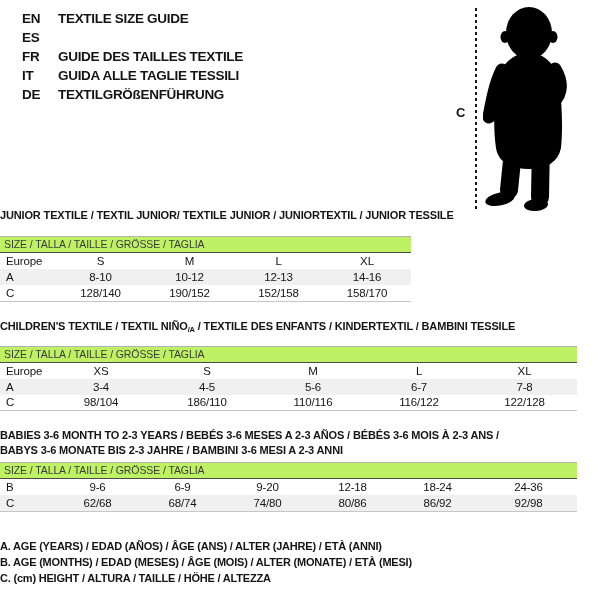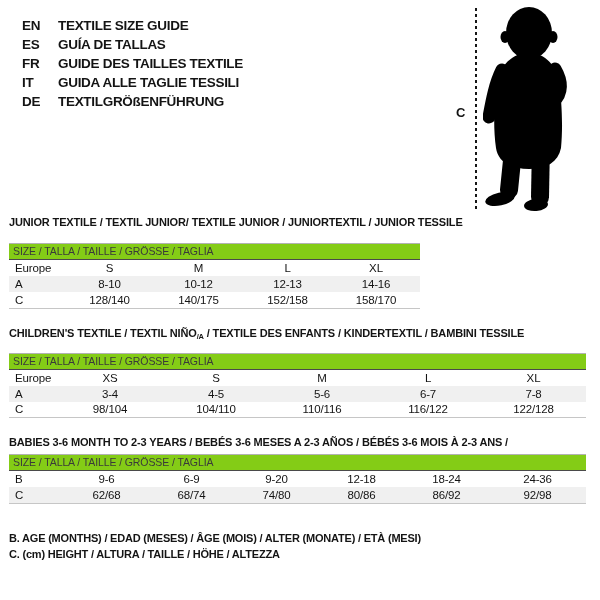--- a/index.html
+++ b/index.html
@@ -3,47 +3,47 @@
 <meta charset="utf-8">
 <style>
   * { box-sizing: border-box; }
   html,body { margin:0; padding:0; }
   body {
     width:600px; height:600px; background:#fff; position:relative; overflow:hidden;
     font-family:"Liberation Sans", sans-serif; color:#141414;
   }
 
   
-  .langs { padding:16px 0 0 22px; }
+  .langs { padding:9px 0 0 22px; }
   .lang-row { display:flex; font-weight:bold; font-size:13.5px; line-height:19px; letter-spacing:-0.3px; }
   .lang-code { width:36px; flex:0 0 36px; }
 
   
   .figure { position:absolute; left:456px; top:5px; width:135px; height:214px; }
   .measure-label { position:absolute; left:0; top:100px; font-weight:bold; font-size:13px; }
   .dash-line {
     position:absolute; left:19px; top:3px; width:2px; height:204px;
     background:repeating-linear-gradient(to bottom, #161616 0 3px, transparent 3px 6px);
   }
   .baby { position:absolute; left:27px; top:1px; }
 
   
-  .content { padding-left:9px; }
+  .content { padding-left:0; }
 
   .tbl-title { font-weight:bold; font-size:11px; line-height:14px; letter-spacing:-0.15px; white-space:nowrap; }
   .tbl-title .sub { font-size:7.5px; vertical-align:-2px; }
   .mt-sec1 { margin-top:104px; }
   .mt-sec2 { margin-top:17px; }
   .mt-sec3 { margin-top:17px; line-height:15px; }
 
   .size-table { }
   .w1 { width:411px; }
   .w2 { width:577px; }
   .bar {
-    height:17px; background:#84cc16; color:#3a3a3a;
+    height:17px; background:#bef264; color:#3a3a3a;
     border-top:1px solid #b2b2b2; border-bottom:1px solid #4a4a4a;
     font-size:10.5px; line-height:15px; padding-left:4px; letter-spacing:-0.1px;
   }
   .bar-gap1 { margin-top:14px; }
   .bar-gap2 { margin-top:9px; }
   .bar-gap3 { margin-top:4px; }
 
   table { border-collapse:collapse; table-layout:fixed; border-bottom:1px solid #c6c6c6; }
   td { font-size:11.5px; height:16px; padding:0; text-align:center; letter-spacing:-0.15px; overflow:hidden; }
   td.rowlabel { text-align:left; padding-left:6px; }
@@ -55,21 +55,20 @@
 </head>
 <body>
 
 <div class="langs">
   <div class="lang-row">
     <span class="lang-code">EN</span>
     <span>TEXTILE SIZE GUIDE</span>
   </div>
   <div class="lang-row">
     <span class="lang-code">ES</span>
-    <span>GUÍA DE TALLAS</span>
   </div>
   <div class="lang-row">
     <span class="lang-code">FR</span>
     <span>GUIDE DES TAILLES TEXTILE</span>
   </div>
   <div class="lang-row">
     <span class="lang-code">IT</span>
     <span>GUIDA ALLE TAGLIE TESSILI</span>
   </div>
   <div class="lang-row">
@@ -128,21 +127,21 @@
           <tr class="alt">
             <td class="rowlabel">A</td>
             <td class="val">8-10</td>
             <td class="val">10-12</td>
             <td class="val">12-13</td>
             <td class="val">14-16</td>
           </tr>
           <tr>
             <td class="rowlabel">C</td>
             <td class="val">128/140</td>
-            <td class="val">140/175</td>
+            <td class="val">190/152</td>
             <td class="val">152/158</td>
             <td class="val">158/170</td>
           </tr>
         </tbody>
     </table>
   </div>
 
   <div class="tbl-title mt-sec2"><span>CHILDREN'S TEXTILE / TEXTIL NIÑO</span><span class="sub">/A</span><span> / TEXTILE DES ENFANTS / KINDERTEXTIL / BAMBINI TESSILE</span></div>
   <div class="size-table w2">
     <div class="bar bar-gap2">SIZE / TALLA / TAILLE / GRÖSSE / TAGLIA</div>
@@ -168,31 +167,32 @@
             <td class="rowlabel">A</td>
             <td class="val">3-4</td>
             <td class="val">4-5</td>
             <td class="val">5-6</td>
             <td class="val">6-7</td>
             <td class="val">7-8</td>
           </tr>
           <tr>
             <td class="rowlabel">C</td>
             <td class="val">98/104</td>
-            <td class="val">104/110</td>
+            <td class="val">186/110</td>
             <td class="val">110/116</td>
             <td class="val">116/122</td>
             <td class="val">122/128</td>
           </tr>
         </tbody>
     </table>
   </div>
 
   <div class="tbl-title mt-sec3">
     <div>BABIES 3-6 MONTH TO 2-3 YEARS / BEBÉS 3-6 MESES A 2-3 AÑOS / BÉBÉS 3-6 MOIS À 2-3 ANS /</div>
+    <div>BABYS 3-6 MONATE BIS 2-3 JAHRE / BAMBINI 3-6 MESI A 2-3 ANNI</div>
   </div>
   <div class="size-table w2">
     <div class="bar bar-gap3">SIZE / TALLA / TAILLE / GRÖSSE / TAGLIA</div>
     <table class="w2">
       <colgroup>
           <col style="width:55px">
           <col style="width:85px">
           <col style="width:85px">
           <col style="width:85px">
           <col style="width:85px">
@@ -216,17 +216,18 @@
             <td class="val">74/80</td>
             <td class="val">80/86</td>
             <td class="val">86/92</td>
             <td class="val">92/98</td>
           </tr>
         </tbody>
     </table>
   </div>
 
   <div class="footnotes">
+    <div class="footnote">A. AGE (YEARS) / EDAD (AÑOS) / ÂGE (ANS) / ALTER (JAHRE) / ETÀ (ANNI)</div>
     <div class="footnote">B. AGE (MONTHS) / EDAD (MESES) / ÂGE (MOIS) / ALTER (MONATE) / ETÀ (MESI)</div>
     <div class="footnote">C. (cm) HEIGHT / ALTURA / TAILLE / HÖHE / ALTEZZA</div>
   </div>
 
 </div>
 
 </body></html>

